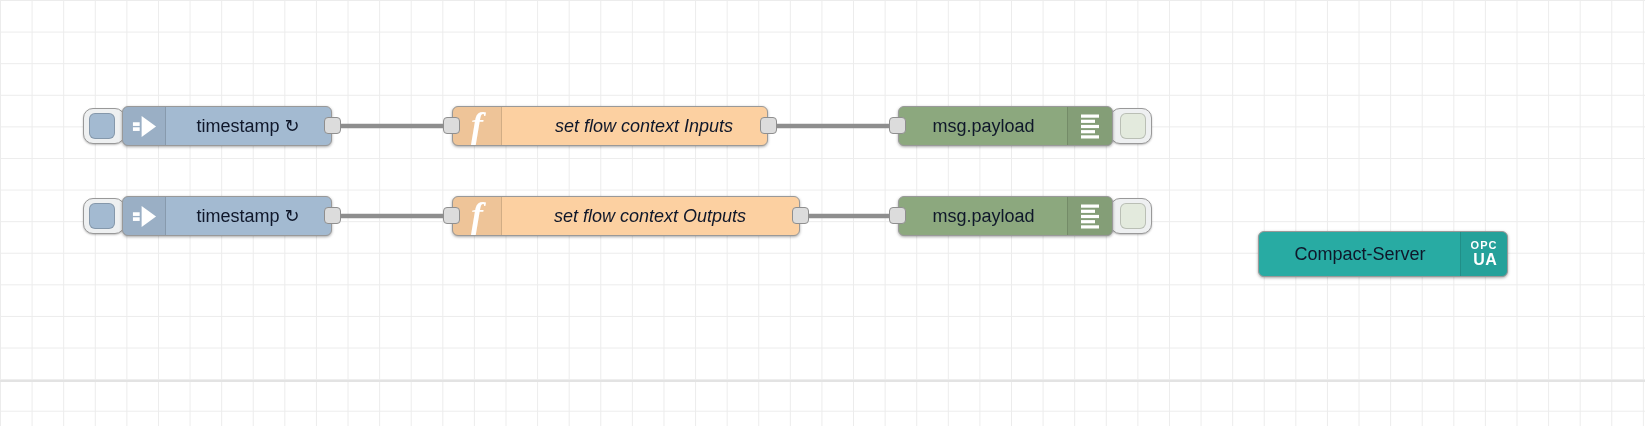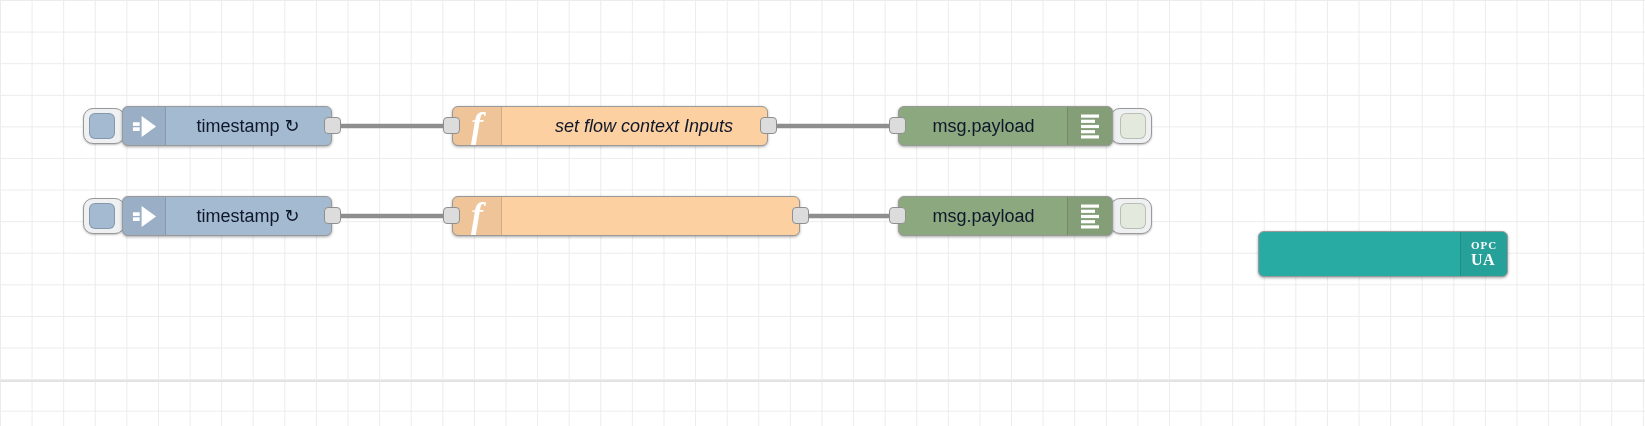--- a/index.html
+++ b/index.html
@@ -71,22 +71,22 @@
   }
   .node-button.left .inner{left:5px;}
   .node-button.right .inner{right:5px;}
   .f-glyph{
     font-family:"Liberation Serif","DejaVu Serif",serif;
     font-style:italic;font-weight:bold;
     font-size:36px;color:#ffffff;line-height:1;
     transform:translateY(-1px);
   }
   .opcua-badge{
-    color:#ffffff;text-align:left;line-height:1;
-    font-family:Liberation Serif, serif;
+    color:#ffffff;text-align:right;line-height:1;
+    font-family:Liberation Sans, sans-serif;
     font-weight:bold;
   }
   .opcua-badge .top{font-size:11px;letter-spacing:1px;margin-bottom:1px;}
   .opcua-badge .bottom{font-size:16px;letter-spacing:0.5px;}
 </style>
 </head>
 <body>
 
 <div id="canvas">
   <div class="grid-major" style="top:380px"></div>
@@ -145,20 +145,21 @@
           <rect x="2" y="14.8" width="7" height="3.8" fill="#fff"></rect>
         </svg>
       </div>
       <div class="node-label" style="left: 42px; right: 0px;">timestamp ↻</div>
       <div class="port" style="right: -10px; top: calc(50% - 9px);"></div>
     </div>
     <div class="node" style="left: 452px; top: 196px; width: 348px; height: 40px; background: rgb(252, 208, 161);">
       <div class="icon-region left" style="width: 48px;">
         <span class="f-glyph">f</span>
       </div>
+      <div class="node-label italic" style="left: 48px; right: 0px;">set flow context Outputs</div>
       <div class="port" style="left: -10px; top: calc(50% - 9px);"></div>
       <div class="port" style="right: -10px; top: calc(50% - 9px);"></div>
     </div>
     <div class="node-button right" style="top: 198px; width: 42px; height: 36px; left: 1110px;">
       <div class="inner" style="background: rgb(227, 234, 221); height: 26px;"></div>
     </div>
     <div class="node" style="left: 898px; top: 196px; width: 215px; height: 40px; background: rgb(140, 168, 126);">
       <div class="icon-region right" style="width: 44px;">
         <svg width="24" height="27" viewBox="0 0 24 27">
           <rect x="3" y="1.5" width="18" height="3.2" fill="#fff"></rect>
@@ -171,14 +172,15 @@
       <div class="node-label" style="left: 0px; right: 44px;">msg.payload</div>
       <div class="port" style="left: -10px; top: calc(50% - 9px);"></div>
     </div>
     <div class="node" style="left: 1258px; top: 231px; width: 250px; height: 46px; background: rgb(40, 171, 163);">
       <div class="icon-region right" style="width: 46px;">
         <div class="opcua-badge">
           <div class="top">OPC</div>
           <div class="bottom">UA</div>
         </div>
       </div>
+      <div class="node-label" style="left: 0px; right: 46px;">Compact-Server</div>
     </div>
   </div>
 
 </body></html>

